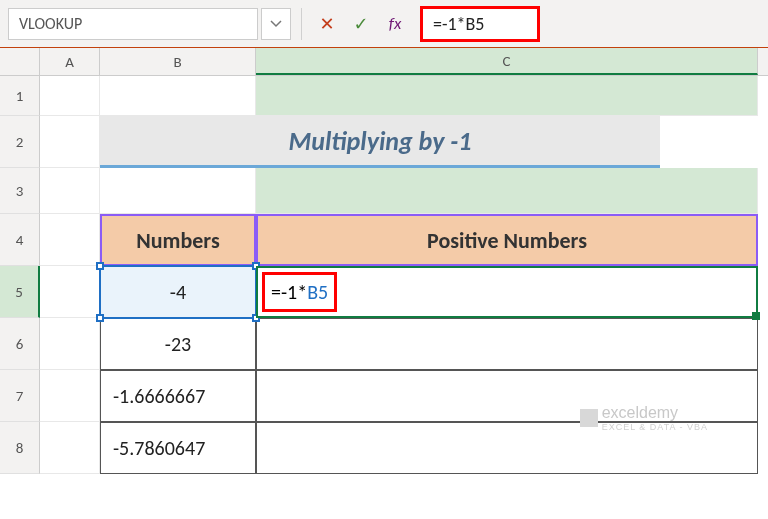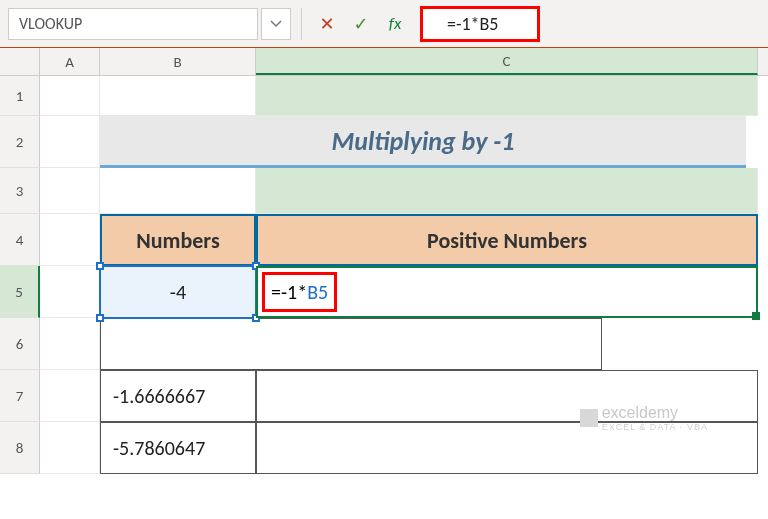--- a/index.html
+++ b/index.html
@@ -5,22 +5,22 @@
     * { box-sizing: border-box; margin: 0; padding: 0; }
     body { font-family: 'Calibri', Arial, sans-serif; background: #fff; width: 768px; height: 519px; position: relative; }
     
     .formula-bar { display: flex; align-items: center; height: 48px; background: #f3f2f1; border-bottom: 1px solid #c2410c; padding: 0 8px; gap: 4px; }
     .name-box { background: #fff; border: 1px solid #ccc; width: 250px; height: 32px; display: flex; align-items: center; padding: 0 10px; font-size: 16px; color: #555; }
     .name-dropdown { width: 30px; height: 32px; background: #fff; border: 1px solid #ccc; display: flex; align-items: center; justify-content: center; color: #777; cursor: pointer; margin-left: -1px; }
     .fb-divider { width: 1px; height: 32px; background: #d0d0d0; margin: 0 6px; }
     .fb-btn { width: 30px; height: 32px; display: flex; align-items: center; justify-content: center; cursor: pointer; font-size: 18px; }
     .fb-cancel { color: #c43e1c; }
     .fb-enter { color: #4a8b3a; }
-    .fb-fx { font-style: italic; font-size: 17px; color: #15803d; }
-    .fb-input { flex: 1; background: #fff; border: 3px solid #ff0000; height: 36px; display: flex; align-items: center; padding: 0 24px; font-size: 18px; margin-left: 6px; max-width: 120px; color: #222; }
+    .fb-fx { font-style: italic; font-size: 17px; color: #701a75; }
+    .fb-input { flex: 1; background: #fff; border: 3px solid #ff0000; height: 36px; display: flex; align-items: center; padding: 0 10px; font-size: 18px; margin-left: 6px; max-width: 120px; color: #222; }
     
     .sheet-area { position: relative; }
     .col-headers { display: flex; height: 28px; background: #f3f2f1; border-bottom: 1px solid #ccc; }
     .corner { width: 40px; border-right: 1px solid #ccc; background: #f3f2f1; }
     .col-h { border-right: 1px solid #ccc; display: flex; align-items: center; justify-content: center; color: #555; font-size: 15px; background: #f3f2f1; }
     .col-A { width: 60px; }
     .col-B { width: 156px; }
     .col-C { width: 502px; background: #d4e8d4; border-bottom: 2px solid #107c41; }
     
     .row { display: flex; }
@@ -30,23 +30,23 @@
     
     .r1 { height: 40px; }
     .r2 { height: 52px; }
     .r3 { height: 46px; }
     .r4 { height: 52px; }
     .r5 { height: 52px; }
     .r6 { height: 52px; }
     .r7 { height: 52px; }
     .r8 { height: 52px; }
     
-    .title-cell { grid-column: span 2; width: 646px; background: #e8e8e8; display:flex; align-items:center; justify-content:center; font-size: 26px; font-style: italic; font-weight: bold; color: #4a6a8a; border-bottom: 3px solid #6ba8d8; }
+    .title-cell { grid-column: span 2; width: 560px; background: #e8e8e8; display:flex; align-items:center; justify-content:center; font-size: 26px; font-style: italic; font-weight: bold; color: #4a6a8a; border-bottom: 3px solid #6ba8d8; }
     
-    .hdr-cell { background: #f4cba8; border: 2px solid #0369a1; font-size: 22px; font-weight: bold; display:flex; align-items:center; justify-content:center; color: #333; }
+    .hdr-cell { background: #f4cba8; border: 2px solid #8b5cf6; font-size: 22px; font-weight: bold; display:flex; align-items:center; justify-content:center; color: #333; }
     .data-cell { border: 1px solid #555; background: #fff; font-size: 20px; display:flex; align-items:center; justify-content:center; color: #222; }
     .data-cell.left { justify-content: flex-start; padding-left: 12px; }
     .data-cell.center { justify-content: center; }
     
     .selected-ref { background: #eaf3fb; position: relative; }
     .ref-border { position:absolute; inset:-2px; border: 2px solid #1f6fc4; }
     .ref-handle { position:absolute; width:8px; height:8px; background:#fff; border:2px solid #1f6fc4; }
     
     .editing-cell { position:relative; background:#fff; border:2px solid #107c41; }
     .formula-display { border: 3px solid #ff0000; padding: 2px 6px; font-size: 20px; display:flex; align-items:center; position:absolute; left:4px; top:4px; bottom:4px; }
@@ -125,20 +125,21 @@
         <span>=-1*</span>
           <span class="ref">B5</span>
       </div>
       <div class="edit-handle"></div>
     </div>
   </div>
 
   <div class="row r6">
     <div class="row-h r6">6</div>
     <div class="cell col-A r6"></div>
+    <div class="data-cell center col-B r6">-23</div>
     <div class="data-cell col-C r6"></div>
   </div>
 
   <div class="row r7">
     <div class="row-h r7">7</div>
     <div class="cell col-A r7"></div>
     <div class="data-cell left col-B r7">-1.6666667</div>
     <div class="data-cell col-C r7"></div>
   </div>
 

